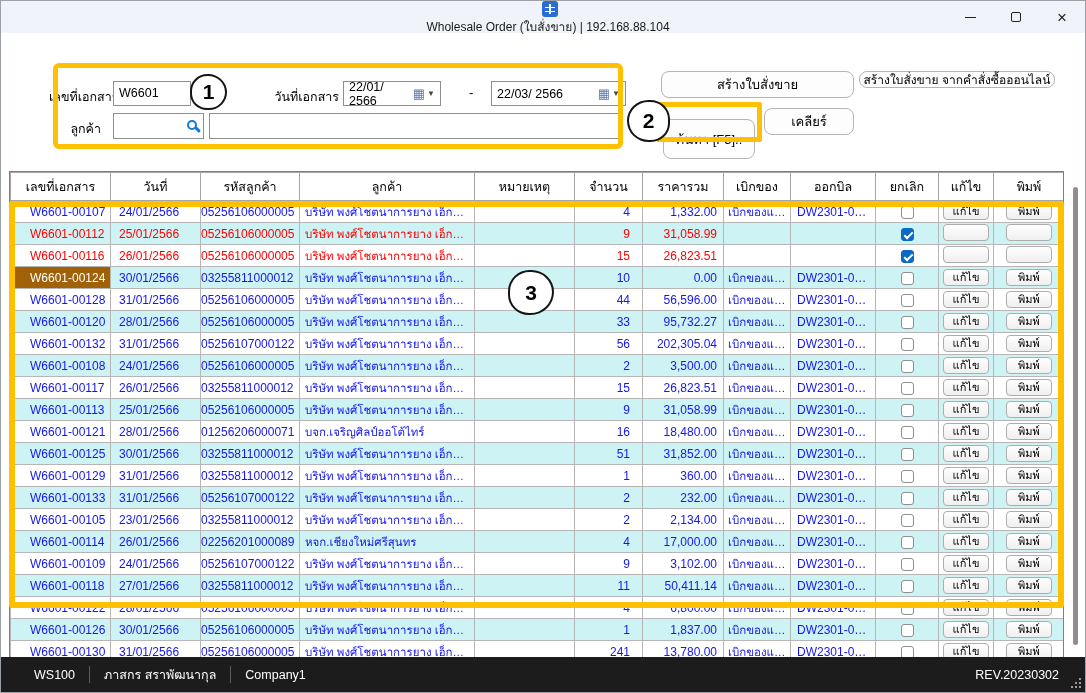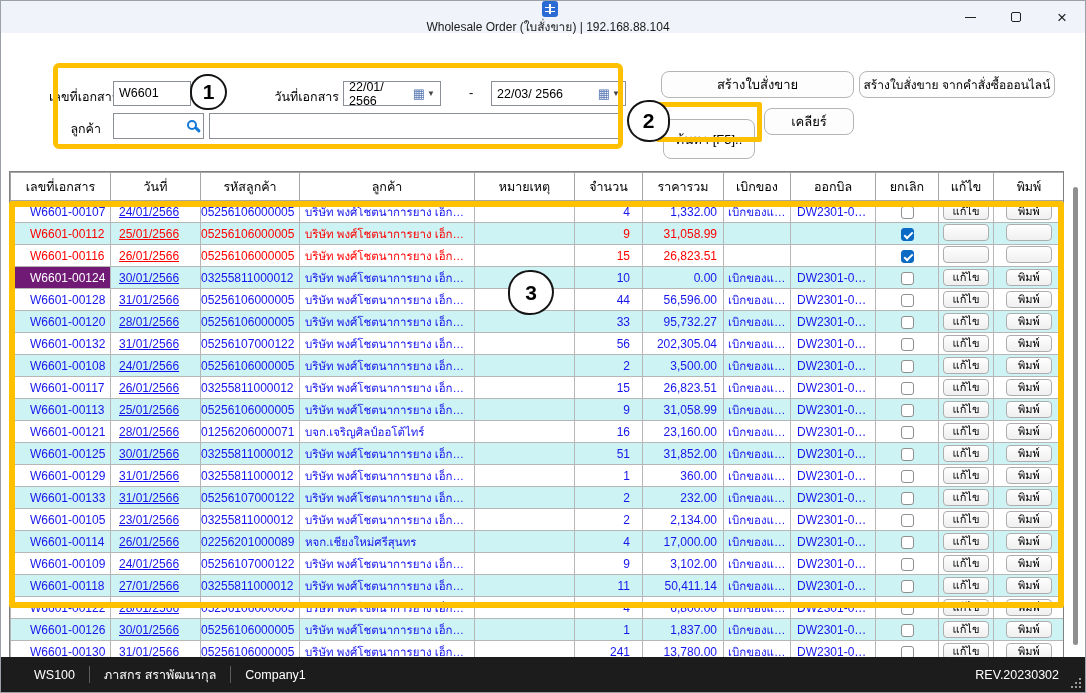--- a/index.html
+++ b/index.html
@@ -38,29 +38,29 @@
   .btn{position:absolute;border:1px solid #b5b5b5;border-radius:8px;background:#fdfdfd;font-size:13px;color:#000;font-family:Liberation Sans, sans-serif;display:flex;align-items:center;justify-content:center;white-space:nowrap;}
   
   .table-wrap{position:absolute;left:8px;top:170px;width:1055px;height:488px;overflow:hidden;border:1px solid #808080;background:#fff;z-index:1;}
   table{border-collapse:collapse;table-layout:fixed;width:1054px;}
   th{height:28px;border:1px solid #a6a6a6;background:#fff;font-weight:400;font-size:12.5px;color:#000;text-align:center;white-space:nowrap;overflow:hidden;}
   td{height:22px;border:1px solid #b6b6b6;padding:0 4px;font-size:12px;white-space:nowrap;overflow:hidden;text-overflow:ellipsis;background:transparent;}
   tr.row td{color:#1515ee;}
   tr.row.cancelled td{color:#ff0000;}
   tr.row.alt{background:#cdf3f4;}
   .c-doc{padding-left:19px;}
-  .c-date{padding-left:8px;text-decoration:underline;}
+  .c-date{padding-left:8px;}
   .c-code{padding-left:0;}
   .c-cust{font-size:11.5px;padding-left:5px;}
   .c-qty{text-align:right;padding-right:12px;}
   .c-total{text-align:right;padding-right:6px;}
   .c-pick{font-size:11.5px;}
   .c-bill{padding-left:6px;}
   .c-cancel,.c-edit,.c-print{text-align:center;padding:0;}
-  .selected-cell{background:#701a75;color:#fff !important;}
+  .selected-cell{background:#a16207;color:#fff !important;}
   .checkbox{width:13px;height:13px;border:1px solid #8f8f8f;border-radius:3px;background:#fff;display:inline-block;position:relative;vertical-align:middle;}
   .checkbox.checked{background:#0a6ac4;border-color:#0a6ac4;}
   .checkbox.checked::after{content:"";position:absolute;left:4px;top:1px;width:3px;height:7px;border:solid #fff;border-width:0 2px 2px 0;transform:rotate(45deg);}
   .mini-btn{width:46px;height:17px;border:1px solid #adadad;border-radius:4px;background:linear-gradient(#ffffff,#efefef);font-size:11px;color:#000;font-family:inherit;padding:0;line-height:1;}
   
   .v-scrollbar{position:absolute;left:1072px;top:186px;width:5px;height:458px;background:#8f8f8f;border-radius:3px;z-index:2;}
   
   .anno{position:absolute;border:5px solid #ffc000;border-radius:6px;pointer-events:none;z-index:10;background:transparent;}
   .anno-circle{position:absolute;background:#fff;border:2.5px solid #151515;display:flex;align-items:center;justify-content:center;font-weight:bold;color:#000;z-index:11;pointer-events:none;font-size:21px;}
   
@@ -107,21 +107,21 @@
   <span class="dd-arrow">▼</span>
 </div>
 
 <div class="lbl" style="left:58px;top:118px;width:42px;text-align:right;">ลูกค้า</div>
 <div class="inp" style="left:112px;top:112px;width:91px;height:26px;line-height:24px;padding-right:22px;">
   <span class="search-glass"></span>
 </div>
 <div class="inp" style="left:208px;top:112px;width:410px;height:26px;line-height:24px;"></div>
 
 <button class="btn" style="left:660px;top:70px;width:193px;height:27px;">สร้างใบสั่งขาย</button>
-<button class="btn" style="left:858px;top:70px;width:196px;height:27px;font-size:12px;">สร้างใบสั่งขาย จากคำสั่งซื้อออนไลน์</button>
+<button class="btn" style="left:858px;top:70px;width:196px;height:17px;font-size:12px;">สร้างใบสั่งขาย จากคำสั่งซื้อออนไลน์</button>
 <button class="btn" style="left:662px;top:118px;width:92px;height:40px;">ค้นหา [F5]..</button>
 <button class="btn" style="left:763px;top:107px;width:90px;height:27px;">เคลียร์</button>
 
 <div class="table-wrap">
   <table>
     <colgroup>
       <col style="width:100px">
         <col style="width:90px">
         <col style="width:99px">
         <col style="width:175px">
@@ -291,21 +291,21 @@
     <td class="c-edit"><button class="mini-btn btn-edit">แก้ไข</button></td>
     <td class="c-print"><button class="mini-btn btn-print">พิมพ์</button></td>
   </tr>
         <tr class="row">
     <td class="c-doc">W6601-00121</td>
     <td class="c-date">28/01/2566</td>
     <td class="c-code">01256206000071</td>
     <td class="c-cust">บจก.เจริญศิลป์ออโต้ไทร์</td>
     <td class="c-note"></td>
     <td class="c-qty">16</td>
-    <td class="c-total">23,160.00</td>
+    <td class="c-total">18,480.00</td>
     <td class="c-pick">เบิกของแล้ว</td>
     <td class="c-bill">DW2301-00120</td>
     <td class="c-cancel"><span class="checkbox"></span></td>
     <td class="c-edit"><button class="mini-btn btn-edit">แก้ไข</button></td>
     <td class="c-print"><button class="mini-btn btn-print">พิมพ์</button></td>
   </tr>
         <tr class="row alt">
     <td class="c-doc">W6601-00125</td>
     <td class="c-date">30/01/2566</td>
     <td class="c-code">03255811000012</td>

